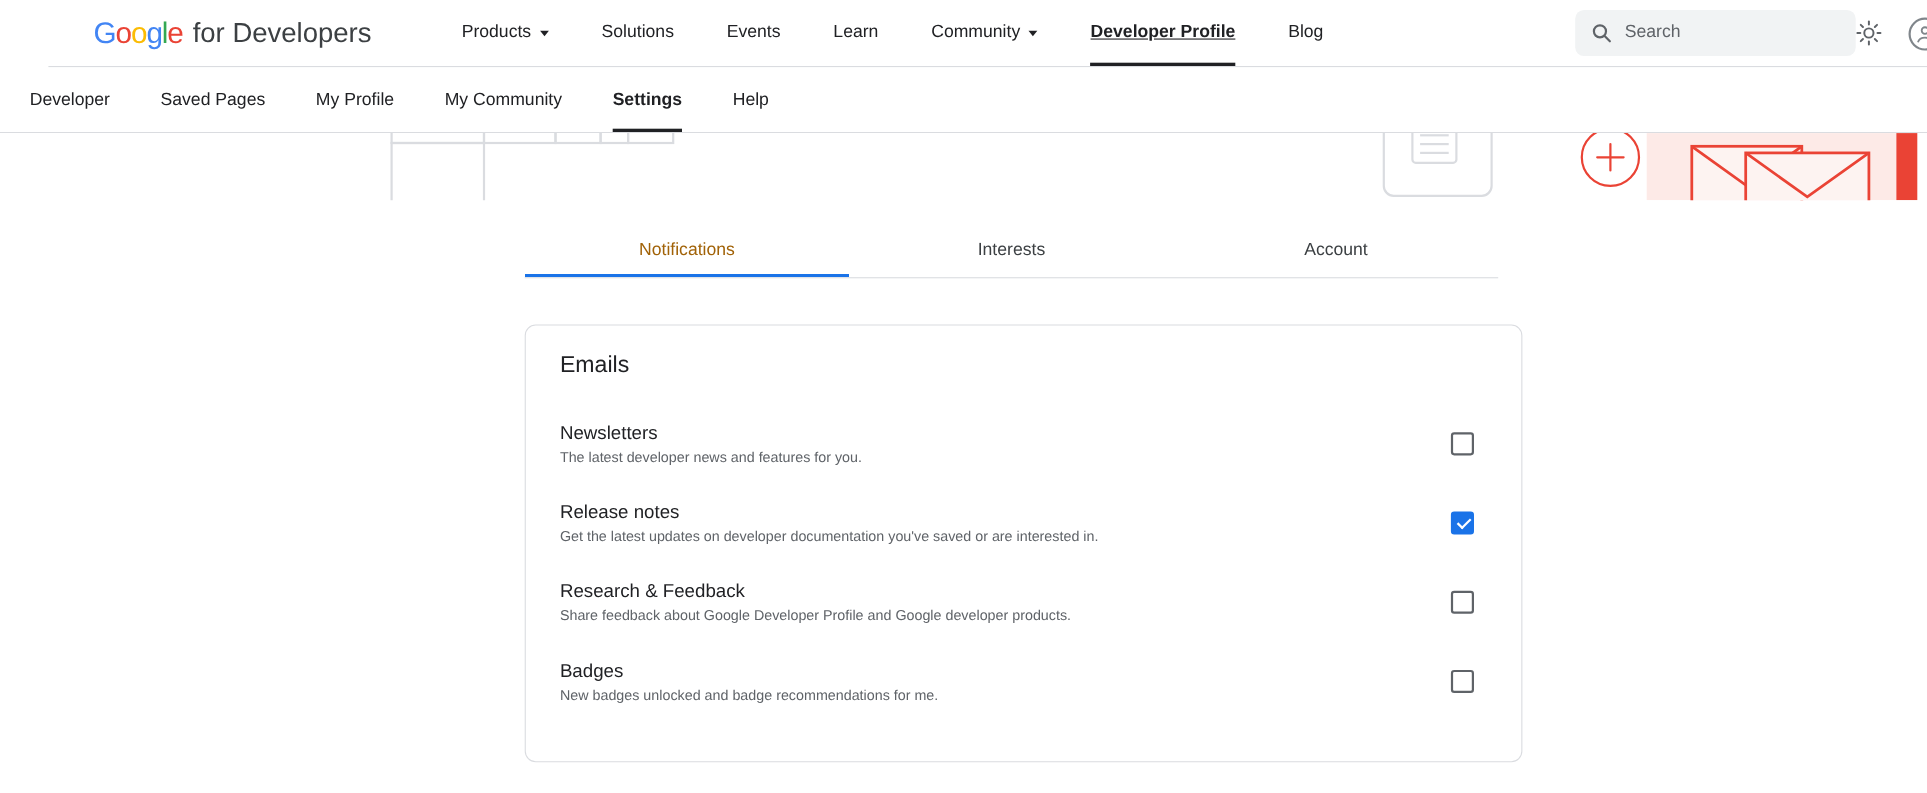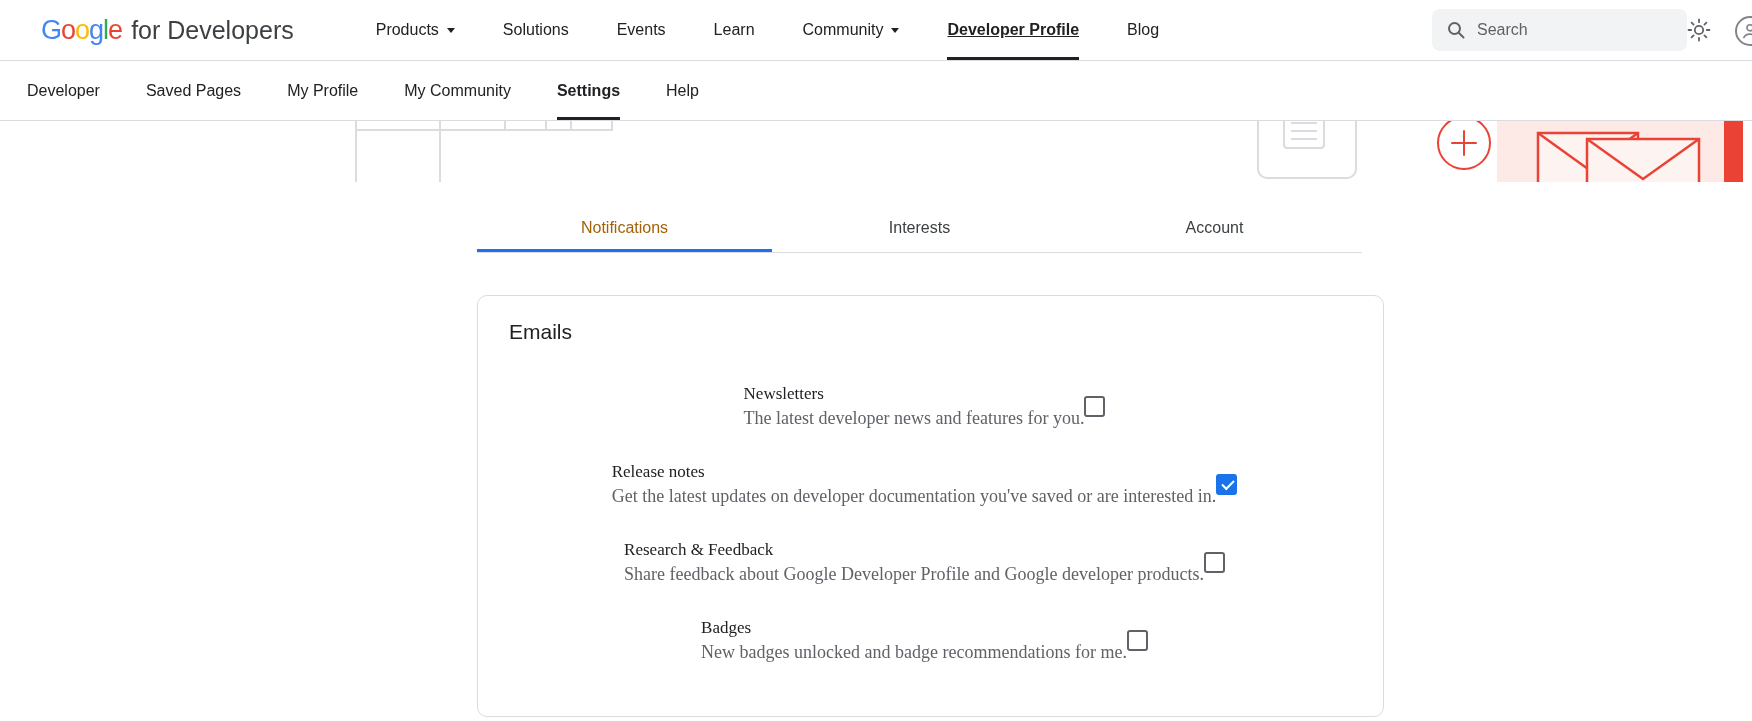--- a/index.html
+++ b/index.html
@@ -1,21 +1,21 @@
 <!DOCTYPE html>
 <html><head>
 <meta charset="utf-8">
 <style>
   * { margin:0; padding:0; box-sizing:border-box; }
   html,body { width:1752px; height:721px; overflow:hidden; background:#fff;
     font-family:"Liberation Sans", sans-serif; color:#202124; }
 
   
   .top-header { height:61px; border-bottom:1px solid #dadce0; display:flex;
-    align-items:stretch; padding:0 41px; position:relative; background:#fff; }
+    align-items:stretch; padding:0 41px; position:relative; background:#fff;margin-left:44px; }
   .brand { display:flex; align-items:center; gap:9px; cursor:pointer; }
   .logo { font-size:27px; font-weight:500; letter-spacing:-1px; }
   .gl-blue  { color:#4285F4; }
   .gl-red   { color:#EA4335; }
   .gl-yellow{ color:#FBBC04; }
   .gl-green { color:#34A853; }
   .brand-suffix { font-size:25px; color:#3c4043; }
   .main-nav { display:flex; margin-left:58px; align-items:stretch; }
   .nav-item { display:flex; align-items:center; padding:0 24px; font-size:16px;
     color:#202124; text-decoration:none; position:relative; cursor:pointer; white-space:nowrap; }
@@ -71,25 +71,25 @@
   .tabs { margin:22px 0 0 477px; width:885px; display:flex;
     border-bottom:1px solid #dadce0; }
   .tab { flex:1; height:48px; display:flex; align-items:center; justify-content:center;
     font-size:16px; color:#3c4043; cursor:pointer; }
   .tab.active { color:#a16207; font-weight:500; box-shadow:inset 0 -3px 0 #1a73e8; }
 
   
   .card { margin:42px 0 0 477px; width:907px; border:1px solid #dadce0;
     border-radius:10px; padding:24px 31px 36px; background:#fff; }
   .card-title { font-size:21px; font-weight:400; color:#202124; margin-bottom:40px; }
-  .pref-row { display:flex; align-items:center; justify-content:center;
-    margin-bottom:33px;font-family:Liberation Serif, serif; }
+  .pref-row { display:flex; align-items:center; justify-content:space-between;
+    margin-bottom:33px; }
   .pref-row:last-child { margin-bottom:17px; }
   .pref-title { font-size:17px; color:#202124; margin-bottom:4px; }
-  .pref-desc { font-size:18px; color:#5f6368; }
+  .pref-desc { font-size:13px; color:#5f6368; }
   .checkbox { width:21px; height:21px; border:2px solid #5f6368; border-radius:3px;
     margin-right:12px; flex-shrink:0; cursor:pointer; position:relative; background:#fff; }
   .checkbox.checked { background:#1a73e8; border-color:#1a73e8; }
   .checkbox.checked::after { content:""; position:absolute; left:3.5px; top:4px;
     width:10px; height:5px; border-left:2.5px solid #fff; border-bottom:2.5px solid #fff;
     transform:rotate(-45deg); }
 </style>
 </head>
 <body>
 

